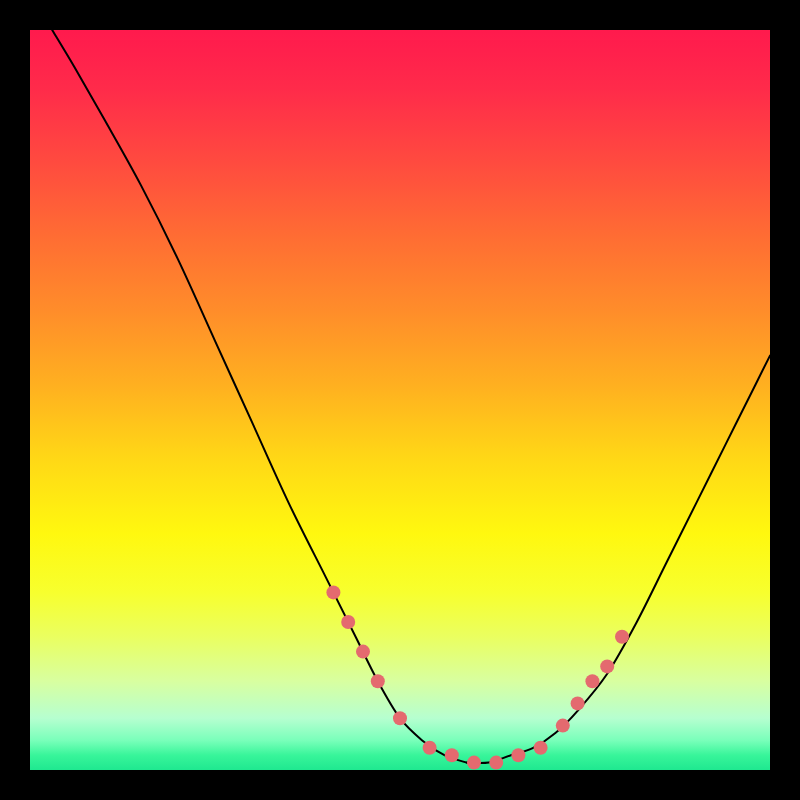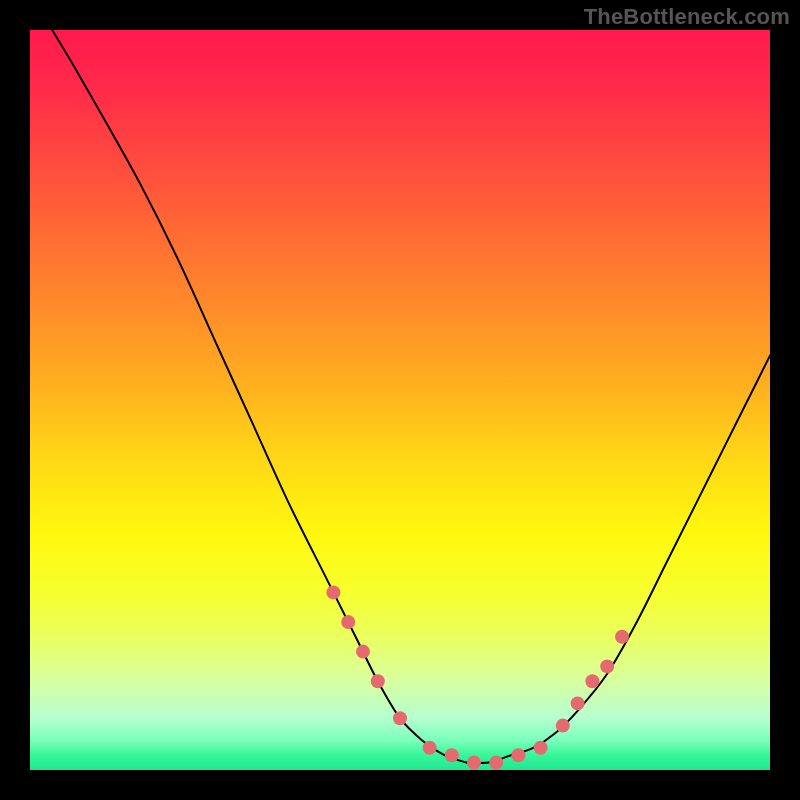--- a/index.html
+++ b/index.html
@@ -69,21 +69,20 @@
   .dot {
     fill: #e46a6f;
     stroke: none;
   }
 </style>
 </head>
 <body>
 
 <div class="frame">
   <div class="plot-area"></div>
-  <div class="watermark">TheBottleneck.com</div>
 
   <svg class="curves" viewBox="0 0 740 740">
     <path id="left-curve" class="curve" d="M 22.2 0 C 25.9 6.166666666666667, 35.766666666666666 22.20000000000001, 44.4 37 C 53.03333333333333 51.79999999999999, 62.9 69.06666666666662, 74 88.79999999999995 C 85.1 108.53333333333329, 98.66666666666667 131.96666666666664, 111 155.39999999999998 C 123.33333333333333 178.83333333333331, 135.66666666666666 203.50000000000003, 148 229.40000000000003 C 160.33333333333334 255.30000000000004, 172.66666666666666 283.6666666666667, 185 310.8 C 197.33333333333334 337.93333333333334, 209.66666666666666 365.0666666666667, 222 392.20000000000005 C 234.33333333333334 419.33333333333337, 246.66666666666666 447.70000000000005, 259 473.6 C 271.3333333333333 499.5, 284.9 525.4000000000001, 296 547.6 C 307.1 569.8, 316.9666666666667 589.5333333333333, 325.6 606.8 C 334.23333333333335 624.0666666666666, 340.4 637.6333333333333, 347.79999999999995 651.2 C 355.19999999999993 664.7666666666668, 362.59999999999997 678.3333333333334, 370 688.2 C 377.40000000000003 698.0666666666667, 384.80000000000007 704.2333333333333, 392.20000000000005 710.4 C 399.6 716.5666666666666, 407.00000000000006 721.5, 414.40000000000003 725.2 C 421.8 728.9000000000001, 432.9 731.3666666666667, 436.59999999999997 732.6"></path>
     <path id="right-curve" class="curve" d="M 436.59999999999997 732.6 C 440.29999999999995 732.6, 451.4 733.8333333333334, 458.8 732.6 C 466.20000000000005 731.3666666666667, 473.6 727.6666666666667, 481 725.2 C 488.4 722.7333333333333, 495.80000000000007 721.5, 503.20000000000005 717.8 C 510.6 714.0999999999999, 518 709.1666666666666, 525.4 703 C 532.8 696.8333333333334, 538.9666666666667 690.6666666666666, 547.6 680.8 C 556.2333333333333 670.9333333333333, 567.3333333333334 658.5999999999999, 577.2 643.8 C 587.0666666666667 629, 596.9333333333333 610.5, 606.8 592 C 616.6666666666666 573.5, 626.5333333333333 552.5333333333333, 636.4 532.8 C 646.2666666666667 513.0666666666666, 656.1333333333333 493.33333333333337, 666 473.6 C 675.8666666666667 453.8666666666667, 685.7333333333332 434.1333333333333, 695.5999999999999 414.4 C 705.4666666666666 394.66666666666663, 717.8 370, 725.1999999999999 355.2 C 732.5999999999999 340.4, 737.5333333333333 330.5333333333333, 740 325.59999999999997"></path>
     <g id="dots">
         <circle cx="303.4" cy="562.4" r="7" class="dot"></circle>
         <circle cx="318.2" cy="592" r="7" class="dot"></circle>
         <circle cx="333" cy="621.6" r="7" class="dot"></circle>
         <circle cx="347.79999999999995" cy="651.2" r="7" class="dot"></circle>
         <circle cx="370" cy="688.2" r="7" class="dot"></circle>

